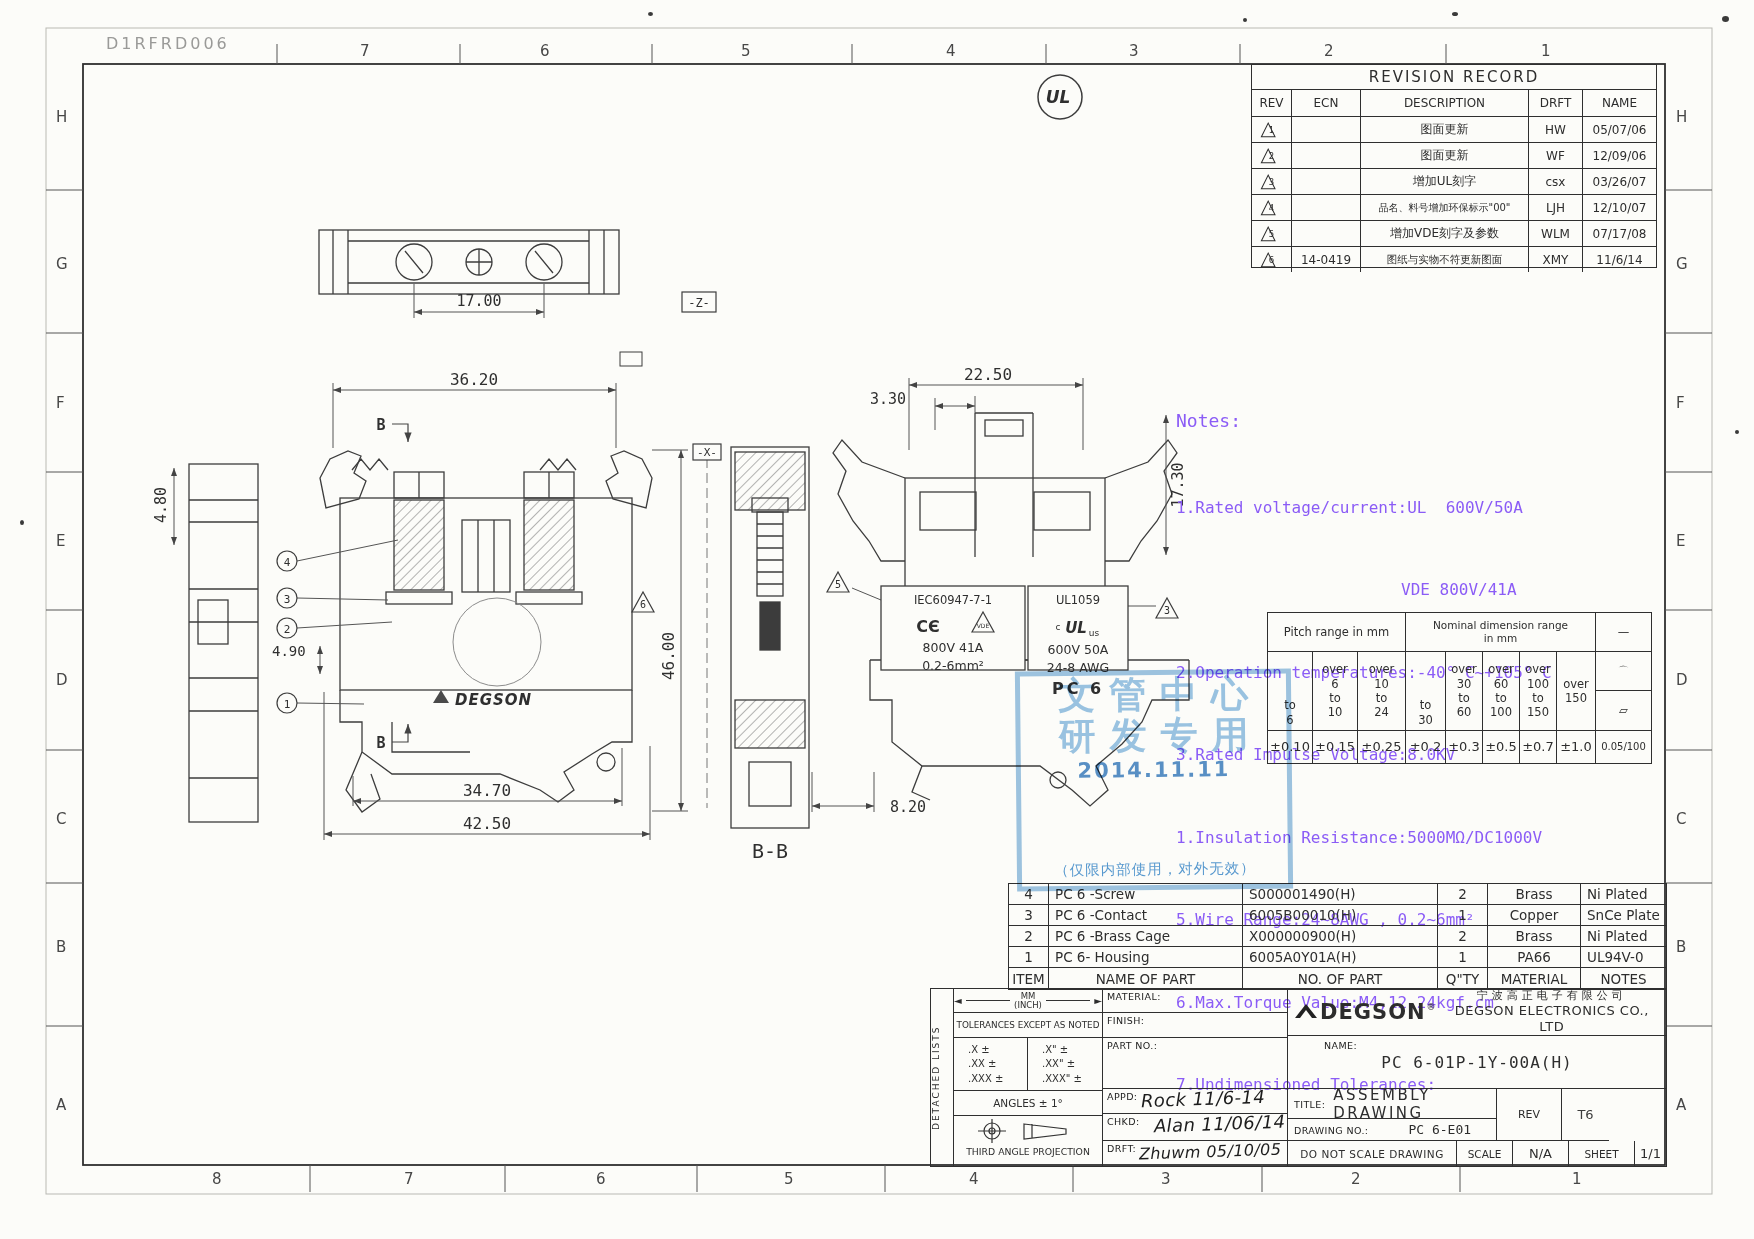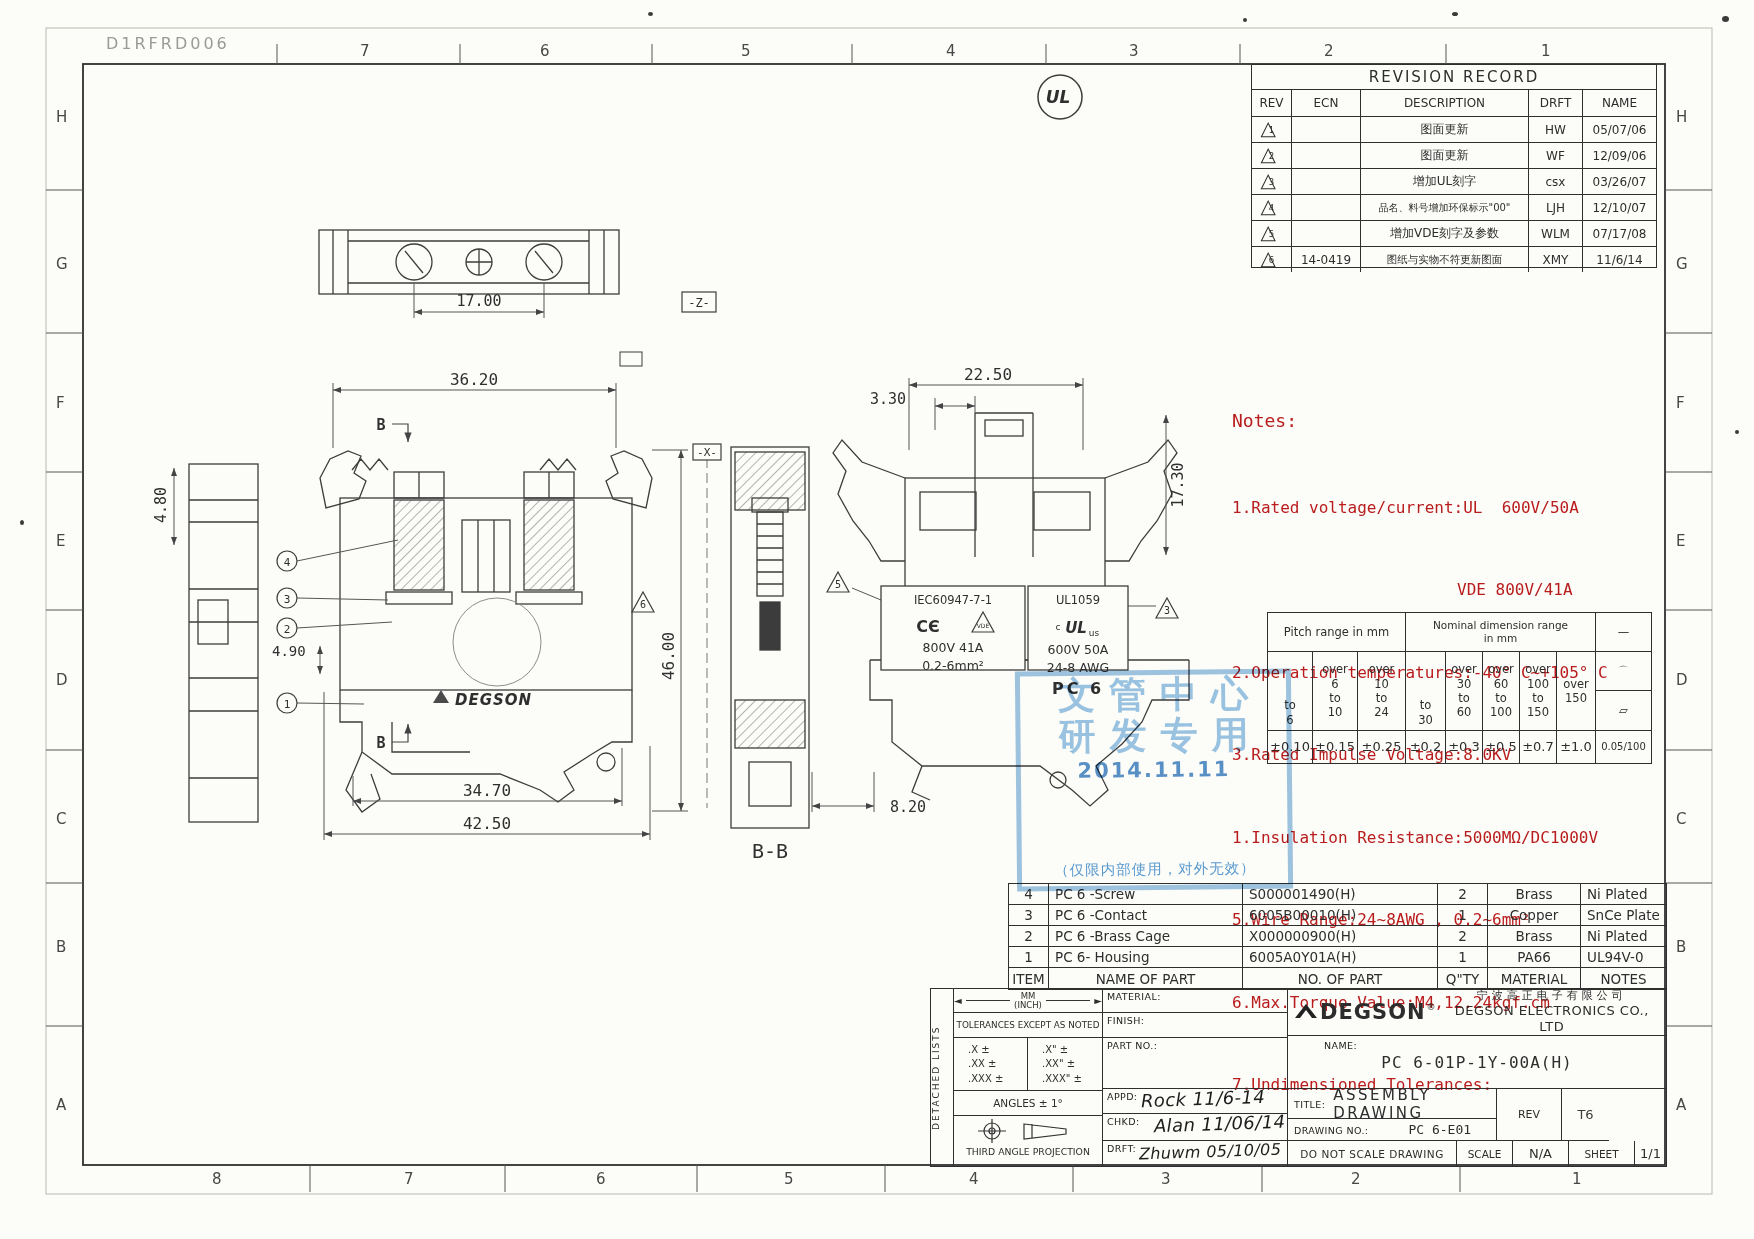--- a/index.html
+++ b/index.html
@@ -18,21 +18,21 @@
   .rev-head{height:26px;border-bottom:1.4px solid #2f2f2f;font-size:12px}
   .rev-row>div{border-right:1.3px solid #2f2f2f;display:flex;align-items:center;justify-content:center;font-size:12px;overflow:hidden}
   .rev-row>div:last-child{border-right:none}
   .rev-body .rev-row{border-bottom:1.3px solid #2f2f2f}
   .rev-body .rev-row:last-child{border-bottom:none}
   .cjk{font-size:11.5px;white-space:nowrap}
   .tri-wrap{position:relative;width:22px;height:19px}
   .tri-glyph{position:absolute;left:0;top:-4px;font-size:20px;color:#2f2f2f}
   .tri-num{position:absolute;left:0;top:5px;width:22px;text-align:center;font-size:8.5px;color:#2f2f2f}
   
-  .notes{left:1232px;top:352px;width:440px;font:16px "DejaVu Sans Mono",monospace;color:#b91c1c;line-height:27.5px;white-space:pre}
+  .notes{left:1176px;top:352px;width:440px;font:16px "DejaVu Sans Mono",monospace;color:#8b5cf6;line-height:27.5px;white-space:pre}
   .notes .t{font-size:18px;margin-bottom:4px}
   
   .tol{left:1267px;top:612px;width:383px;height:150px;border:1.4px solid #2f2f2f;font-family:"DejaVu Sans",sans-serif}
   .tol .cell{position:absolute;box-sizing:border-box;border-right:1.2px solid #2f2f2f;border-bottom:1.2px solid #2f2f2f;
              display:flex;align-items:center;justify-content:center;text-align:center;font-size:11.5px;line-height:1.25}
   .tol .pre{white-space:pre-line}
   .tol .val{font-size:13px;white-space:nowrap}
   
   .parts{left:1008px;top:883px;width:657px;height:105px;border:1.5px solid #2f2f2f;display:grid;
          grid-template-columns:40px 194px 195px 50px 93px 85px;grid-auto-rows:21px;font-size:13.5px}

